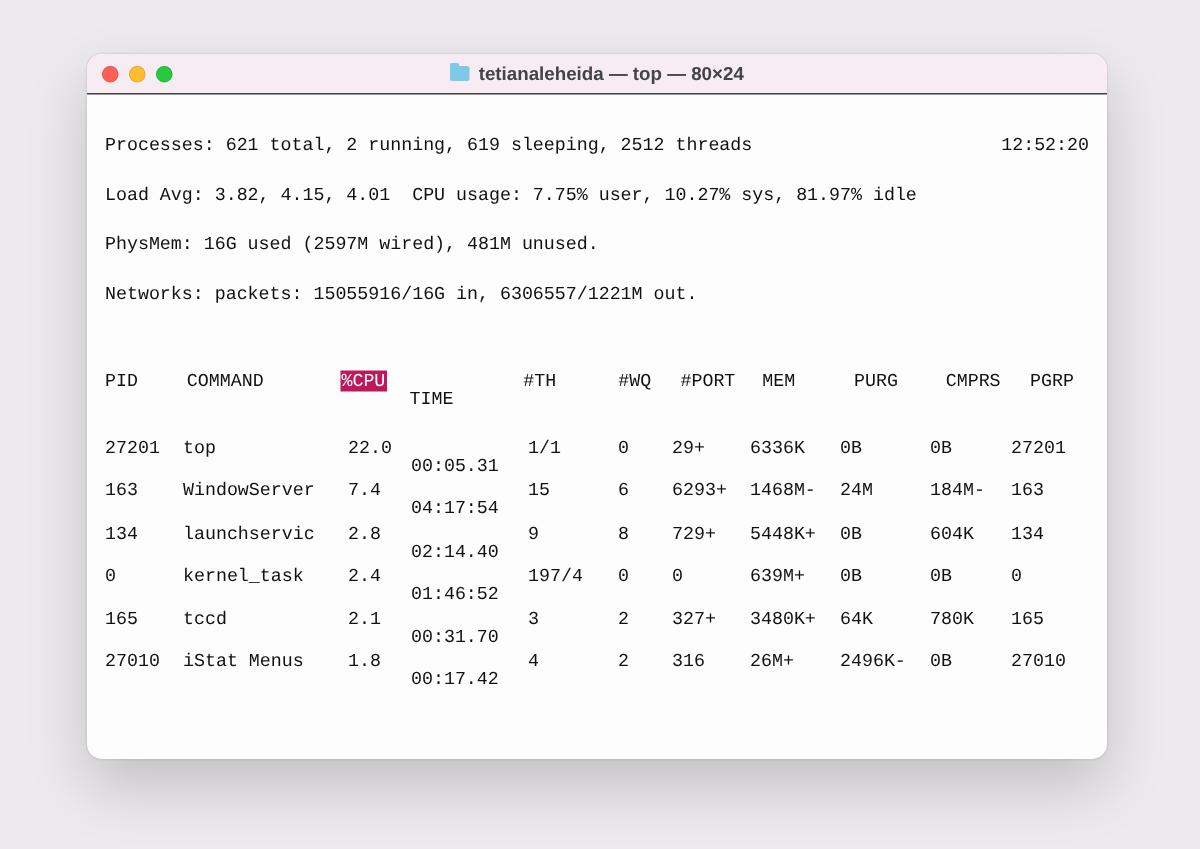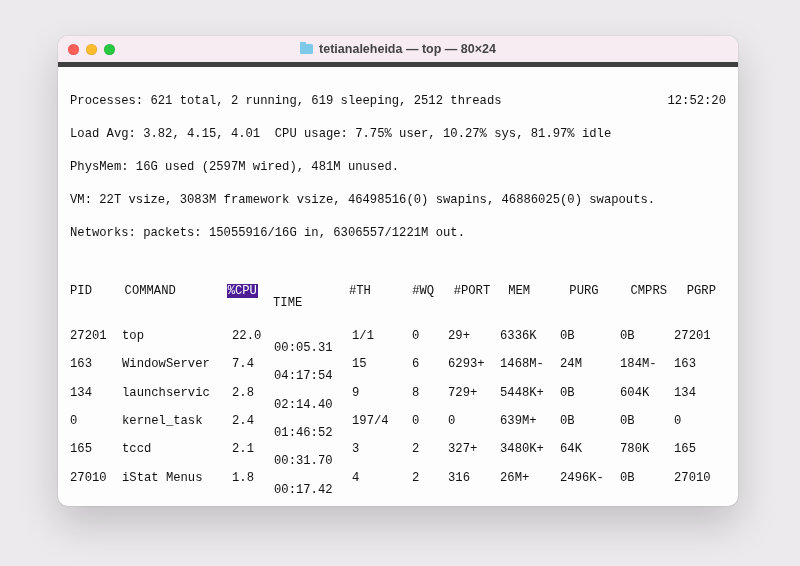--- a/index.html
+++ b/index.html
@@ -17,21 +17,21 @@
     width: 680px;
     height: 470px;
     background: #fdfdfd;
     border-radius: 10px;
     box-shadow: 0 18px 40px rgba(0,0,0,0.18), 0 0 0 1px rgba(0,0,0,0.05);
     overflow: hidden;
   }
   .titlebar {
     height: 26px;
     background: #f6ecf2;
-    border-bottom: 5px solid #404040;
+    border-bottom: 1px solid #404040;
     display: flex;
     align-items: center;
     position: relative;
   }
   .traffic {
     display: flex;
     gap: 7px;
     margin-left: 10px;
   }
   .dot {
@@ -90,21 +90,21 @@
   .c-time  { width: 78px; margin-top: 12px; }
   .c-th    { width: 48px; }
   .c-wq    { width: 36px; margin-left: 12px; }
   .c-port  { width: 52px; }
   .c-mem   { width: 60px; }
   .c-purg  { width: 60px; }
   .c-cmprs { width: 54px; }
   .c-pgrp  { width: 48px; }
   .hdr { font-weight: normal; gap: 12px; }
   .sortcol {
-    background: #4c1d95;
+    background: #be185d;
     color: #fff;
     padding: 0 1px;
   }
 </style>
 </head>
 <body>
 
 <div class="window">
   <div class="titlebar">
     <div class="traffic">
@@ -115,20 +115,19 @@
     <div class="title-center">
       <span class="folder-icon"></span>
       <span>tetianaleheida — top — 80×24</span>
     </div>
   </div>
 
   <div class="term">
 <div class="hdrline"><span class="lhs">Processes: 621 total, 2 running, 619 sleeping, 2512 threads</span><span class="rhs">12:52:20</span></div>
 <div>Load Avg: 3.82, 4.15, 4.01  CPU usage: 7.75% user, 10.27% sys, 81.97% idle</div>
 <div>PhysMem: 16G used (2597M wired), 481M unused.</div>
-<div>VM: 22T vsize, 3083M framework vsize, 46498516(0) swapins, 46886025(0) swapouts.</div>
 <div>Networks: packets: 15055916/16G in, 6306557/1221M out.</div>
 <div class="table">
 <div class="row hdr"><span class="c-pid">PID</span><span class="c-cmd">COMMAND</span><span class="c-cpu"><span class="sortcol">%CPU</span></span><span class="c-time">TIME</span><span class="c-th">#TH</span><span class="c-wq">#WQ</span><span class="c-port">#PORT</span><span class="c-mem">MEM</span><span class="c-purg">PURG</span><span class="c-cmprs">CMPRS</span><span class="c-pgrp">PGRP</span></div>
 <div id="rows"><div class="row"><span class="c-pid">27201</span><span class="c-cmd">top</span><span class="c-cpu">22.0</span><span class="c-time">00:05.31</span><span class="c-th">1/1</span><span class="c-wq">0</span><span class="c-port">29+</span><span class="c-mem">6336K</span><span class="c-purg">0B</span><span class="c-cmprs">0B</span><span class="c-pgrp">27201</span></div><div class="row"><span class="c-pid">163</span><span class="c-cmd">WindowServer</span><span class="c-cpu">7.4</span><span class="c-time">04:17:54</span><span class="c-th">15</span><span class="c-wq">6</span><span class="c-port">6293+</span><span class="c-mem">1468M-</span><span class="c-purg">24M</span><span class="c-cmprs">184M-</span><span class="c-pgrp">163</span></div><div class="row"><span class="c-pid">134</span><span class="c-cmd">launchservic</span><span class="c-cpu">2.8</span><span class="c-time">02:14.40</span><span class="c-th">9</span><span class="c-wq">8</span><span class="c-port">729+</span><span class="c-mem">5448K+</span><span class="c-purg">0B</span><span class="c-cmprs">604K</span><span class="c-pgrp">134</span></div><div class="row"><span class="c-pid">0</span><span class="c-cmd">kernel_task</span><span class="c-cpu">2.4</span><span class="c-time">01:46:52</span><span class="c-th">197/4</span><span class="c-wq">0</span><span class="c-port">0</span><span class="c-mem">639M+</span><span class="c-purg">0B</span><span class="c-cmprs">0B</span><span class="c-pgrp">0</span></div><div class="row"><span class="c-pid">165</span><span class="c-cmd">tccd</span><span class="c-cpu">2.1</span><span class="c-time">00:31.70</span><span class="c-th">3</span><span class="c-wq">2</span><span class="c-port">327+</span><span class="c-mem">3480K+</span><span class="c-purg">64K</span><span class="c-cmprs">780K</span><span class="c-pgrp">165</span></div><div class="row"><span class="c-pid">27010</span><span class="c-cmd">iStat Menus</span><span class="c-cpu">1.8</span><span class="c-time">00:17.42</span><span class="c-th">4</span><span class="c-wq">2</span><span class="c-port">316</span><span class="c-mem">26M+</span><span class="c-purg">2496K-</span><span class="c-cmprs">0B</span><span class="c-pgrp">27010</span></div></div>
 </div>
   </div>
 </div>
 
 </body></html>

